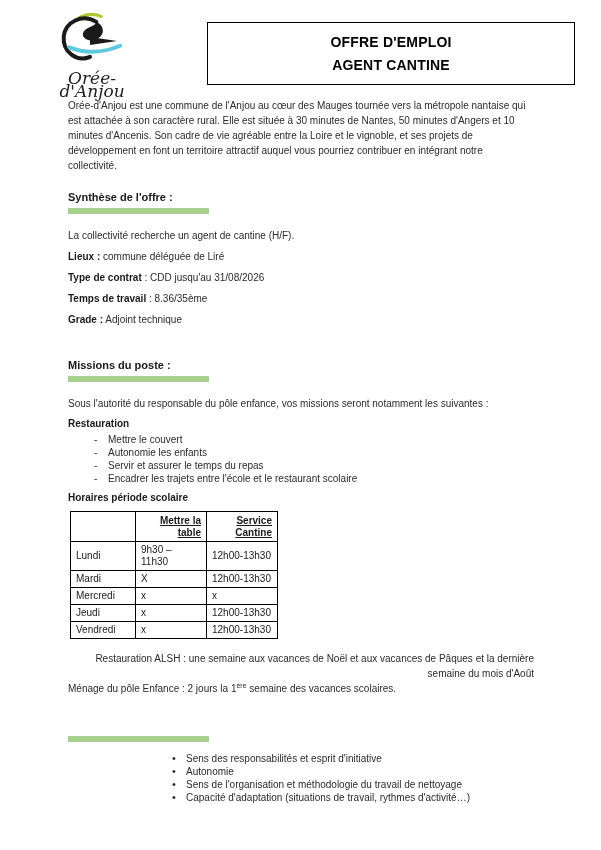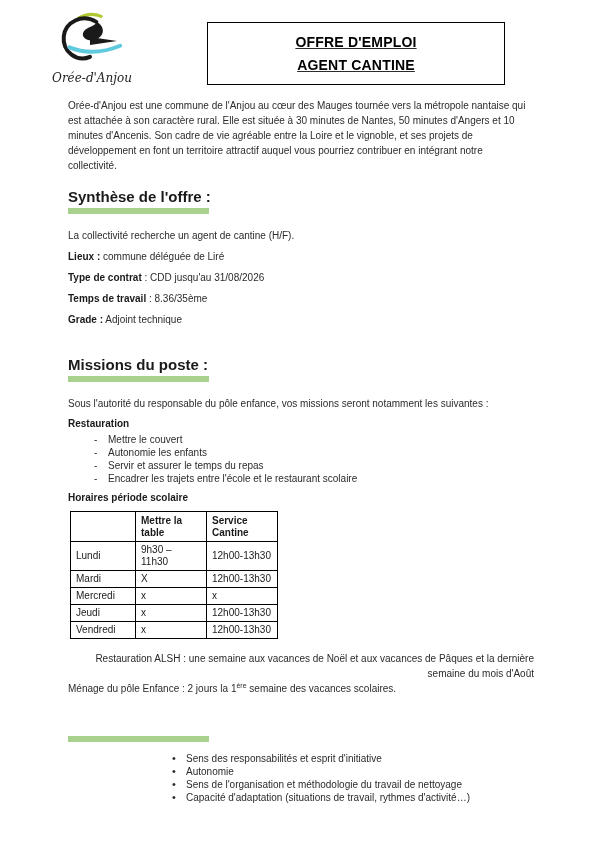--- a/index.html
+++ b/index.html
@@ -10,29 +10,28 @@
     font-family:"Liberation Sans","DejaVu Sans",sans-serif;
     font-size:10px;line-height:15px;color:#2b2b2b;
     box-sizing:border-box;
     padding:98px 67px 0 68px;
     overflow:hidden;
   }
   
   .logo{position:absolute;top:10px;left:42px;width:100px;text-align:center;}
   .logo svg{display:block;}
   .title-box{
-    position:absolute;top:22px;left:207px;width:298px;height:63px;
+    position:absolute;top:22px;left:207px;width:368px;height:63px;
     border:1px solid #000;box-sizing:border-box;
     display:flex;flex-direction:column;justify-content:center;align-items:center;
     gap:9px;
-    text-decoration:underline;
   }
   .title-box .t{font-weight:bold;font-size:14px;line-height:14px;color:#000;letter-spacing:.2px;}
   
-  .h2{font-size:15px;line-height:16px;font-weight:bold;color:#1a1a1a;margin:0;}
+  .h2{font-size:11px;line-height:16px;font-weight:bold;color:#1a1a1a;margin:0;}
   .greenbar{width:141px;height:6px;background:#a9d18e;margin:3px 0 0 0;}
   
   p{margin:0;}
   .intro{margin-bottom:16px;}
   .mb6{margin-bottom:6px;}
   .bold{font-weight:bold;color:#1a1a1a;}
   .sec-syn .greenbar{margin-bottom:14px;}
   .sec-mis{margin-top:30px;}
   .sec-mis .greenbar{margin-bottom:14px;}
   .sec-pro{margin-top:40px;}
@@ -42,21 +41,21 @@
   
   ul.dash{list-style:none;margin:0 0 4px 0;padding:0;}
   ul.dash li{padding-left:40px;position:relative;line-height:13px;}
   ul.dash li::before{content:"-";position:absolute;left:26px;}
   
   table.horaires{border-collapse:collapse;margin:6px 0 12px 2px;color:#1a1a1a;}
   table.horaires th,table.horaires td{
     border:1px solid #000;font-size:10px;line-height:12px;
     padding:2px 5px;vertical-align:middle;box-sizing:border-box;
   }
-  table.horaires th{font-weight:bold;text-align:left;width:71px;height:30px;}
+  table.horaires th{font-weight:bold;text-align:right;width:71px;height:30px;text-decoration:underline;}
   table.horaires th.daycol{width:65px;}
   table.horaires td{height:16px;text-align:left;}
   table.horaires td.day{font-weight:normal;}
   
   .vac-p{margin-top:6px;text-align:right;}
   sup{font-size:7px;line-height:0;}
   
   ul.disc{margin:0;padding:0 0 0 118px;list-style:none;}
   ul.disc li{position:relative;line-height:13px;}
   ul.disc li::before{content:"•";position:absolute;left:-14px;font-size:11px;}
@@ -67,21 +66,21 @@
 <div class="page">
 
   <div class="logo">
     <svg width="96" height="62" viewBox="0 0 120 78">
       <path d="M46 10 Q60 2 74 8" stroke="#b2c832" stroke-width="4" fill="none" stroke-linecap="round"></path>
       <path d="M68 15 C50 4 29 15 27 33 C25 53 44 66 60 59" stroke="#1a1a1a" stroke-width="5" fill="none" stroke-linecap="round"></path>
       <path d="M68 15 C80 20 79 35 64 38 C53 40 47 31 54 25 C59 20 66 21 68 15 Z" fill="#1a1a1a"></path>
       <path d="M60 34 L94 39 L60 44 Z" fill="#1a1a1a"></path>
       <path d="M34 47 Q64 59 98 45" stroke="#5fc9de" stroke-width="5" fill="none" stroke-linecap="round"></path>
     </svg>
-    <div style="font-family:'DejaVu Serif','Liberation Serif',serif;font-style:italic;font-size:12px;line-height:13px;color:#222;">Orée-d'Anjou</div>
+    <div style="font-family:'DejaVu Serif','Liberation Serif',serif;font-style:italic;font-size:17px;line-height:13px;color:#222;">Orée-d'Anjou</div>
   </div>
 
   <div class="title-box">
     <div class="t">OFFRE D'EMPLOI</div>
     <div class="t">AGENT CANTINE</div>
   </div>
 
   <p class="intro">Orée-d'Anjou est une commune de l'Anjou au cœur des Mauges tournée vers la métropole nantaise qui est attachée à son caractère rural. Elle est située à 30 minutes de Nantes, 50 minutes d'Angers et 10 minutes d'Ancenis. Son cadre de vie agréable entre la Loire et le vignoble, et ses projets de développement en font un territoire attractif auquel vous pourriez contribuer en intégrant notre collectivité.</p>
 
   <div class="sec-syn">

